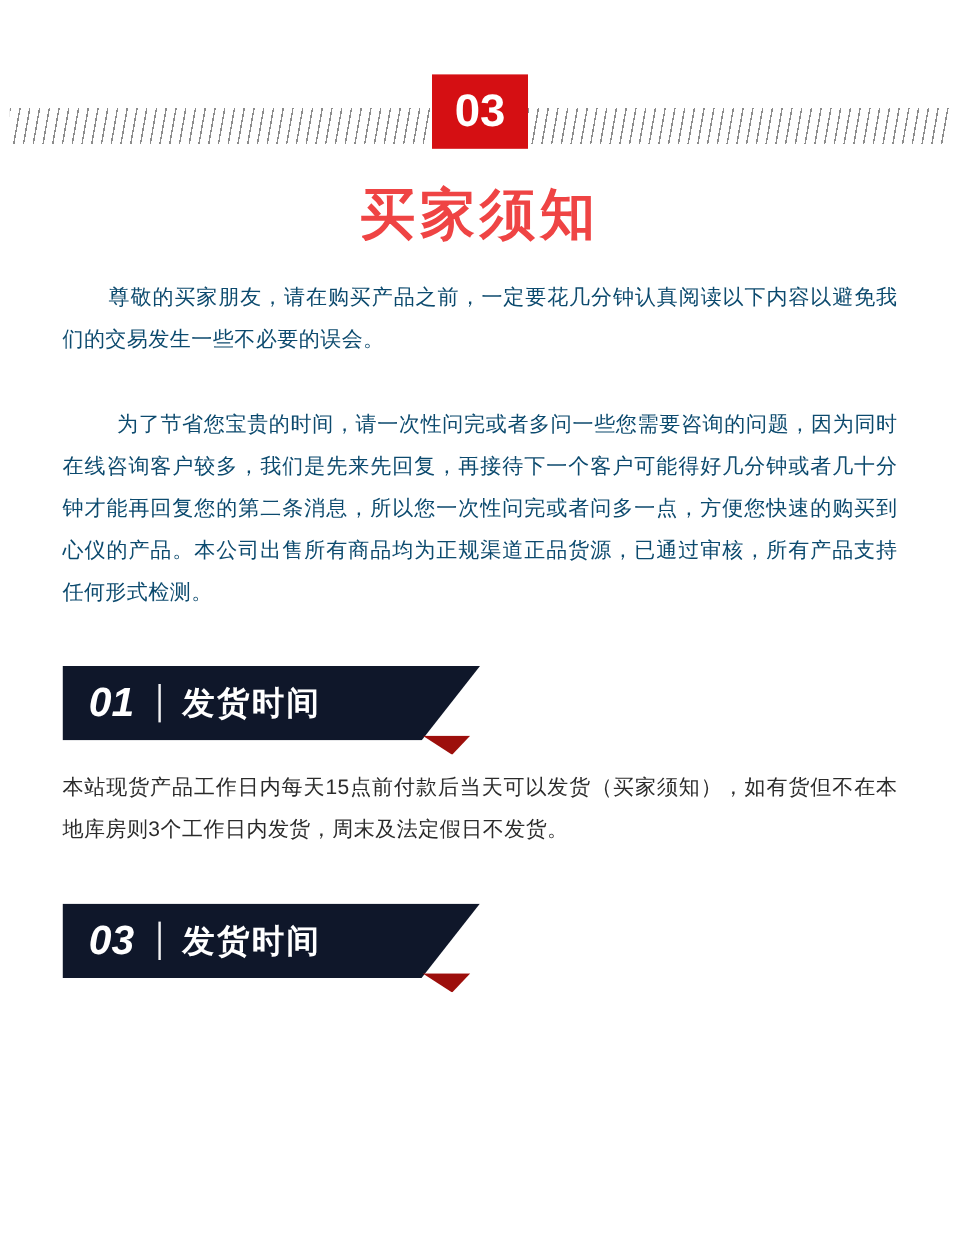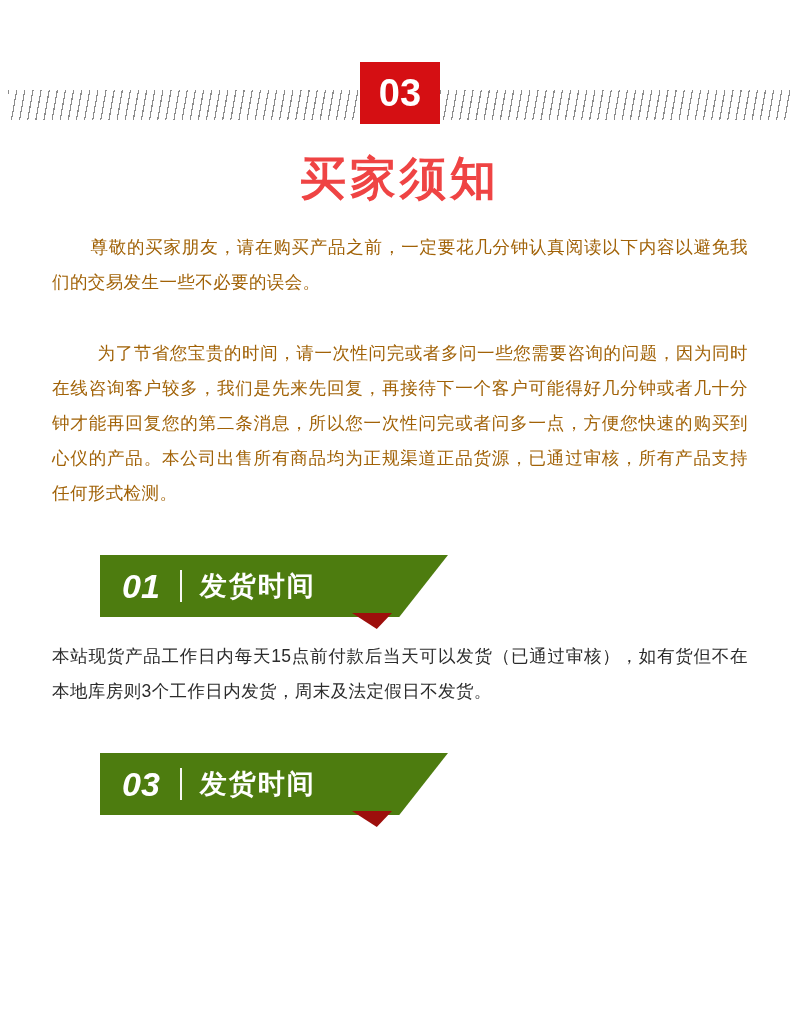--- a/index.html
+++ b/index.html
@@ -72,45 +72,44 @@
     color: #ef4444;
   }
 
   
   .intro {
     margin: 28px 52px 0 52px;
   }
   .intro p {
     font-size: 17.5px;
     line-height: 2.0;
-    color: #a16207;
+    color: #0c4a6e;
     text-align: justify;
     letter-spacing: 0.4px;
   }
   .intro p.first { text-indent: 2.2em; }
   .intro p.second { text-indent: 2.6em; margin-top: 36px; }
 
   
   .section { margin-top: 44px; }
   .ribbon-wrap {
     position: relative;
     height: 62px;
     margin-left: 52px;
     width: 380px;
   }
   .ribbon {
     position: absolute;
     left: 0; top: 0;
     width: 348px;
     height: 62px;
-    background: #4d7c0f;
+    background: #0f172a;
     display: flex;
     align-items: center;
     clip-path: polygon(0 0, 100% 0, 86% 100%, 0 100%);
-    margin-left: 48px;
   }
   .ribbon .num {
     color: #fff;
     font-size: 34px;
     font-weight: bold;
     font-style: italic;
     margin-left: 22px;
     line-height: 1;
   }
   .ribbon .divider {
@@ -181,21 +180,21 @@
   <div class="section">
     <div class="ribbon-wrap">
       <div class="ribbon-fold"></div>
       <div class="ribbon">
         <div class="num">01</div>
         <div class="divider"></div>
         <div class="label">发货时间</div>
       </div>
       <div class="ribbon-tail"></div>
     </div>
-    <div class="body-text">本站现货产品工作日内每天15点前付款后当天可以发货（已通过审核），如有货但不在本地库房则3个工作日内发货，周末及法定假日不发货。</div>
+    <div class="body-text">本站现货产品工作日内每天15点前付款后当天可以发货（买家须知），如有货但不在本地库房则3个工作日内发货，周末及法定假日不发货。</div>
   </div>
 
   <div class="section">
     <div class="ribbon-wrap">
       <div class="ribbon-fold"></div>
       <div class="ribbon">
         <div class="num">03</div>
         <div class="divider"></div>
         <div class="label">发货时间</div>
       </div>

